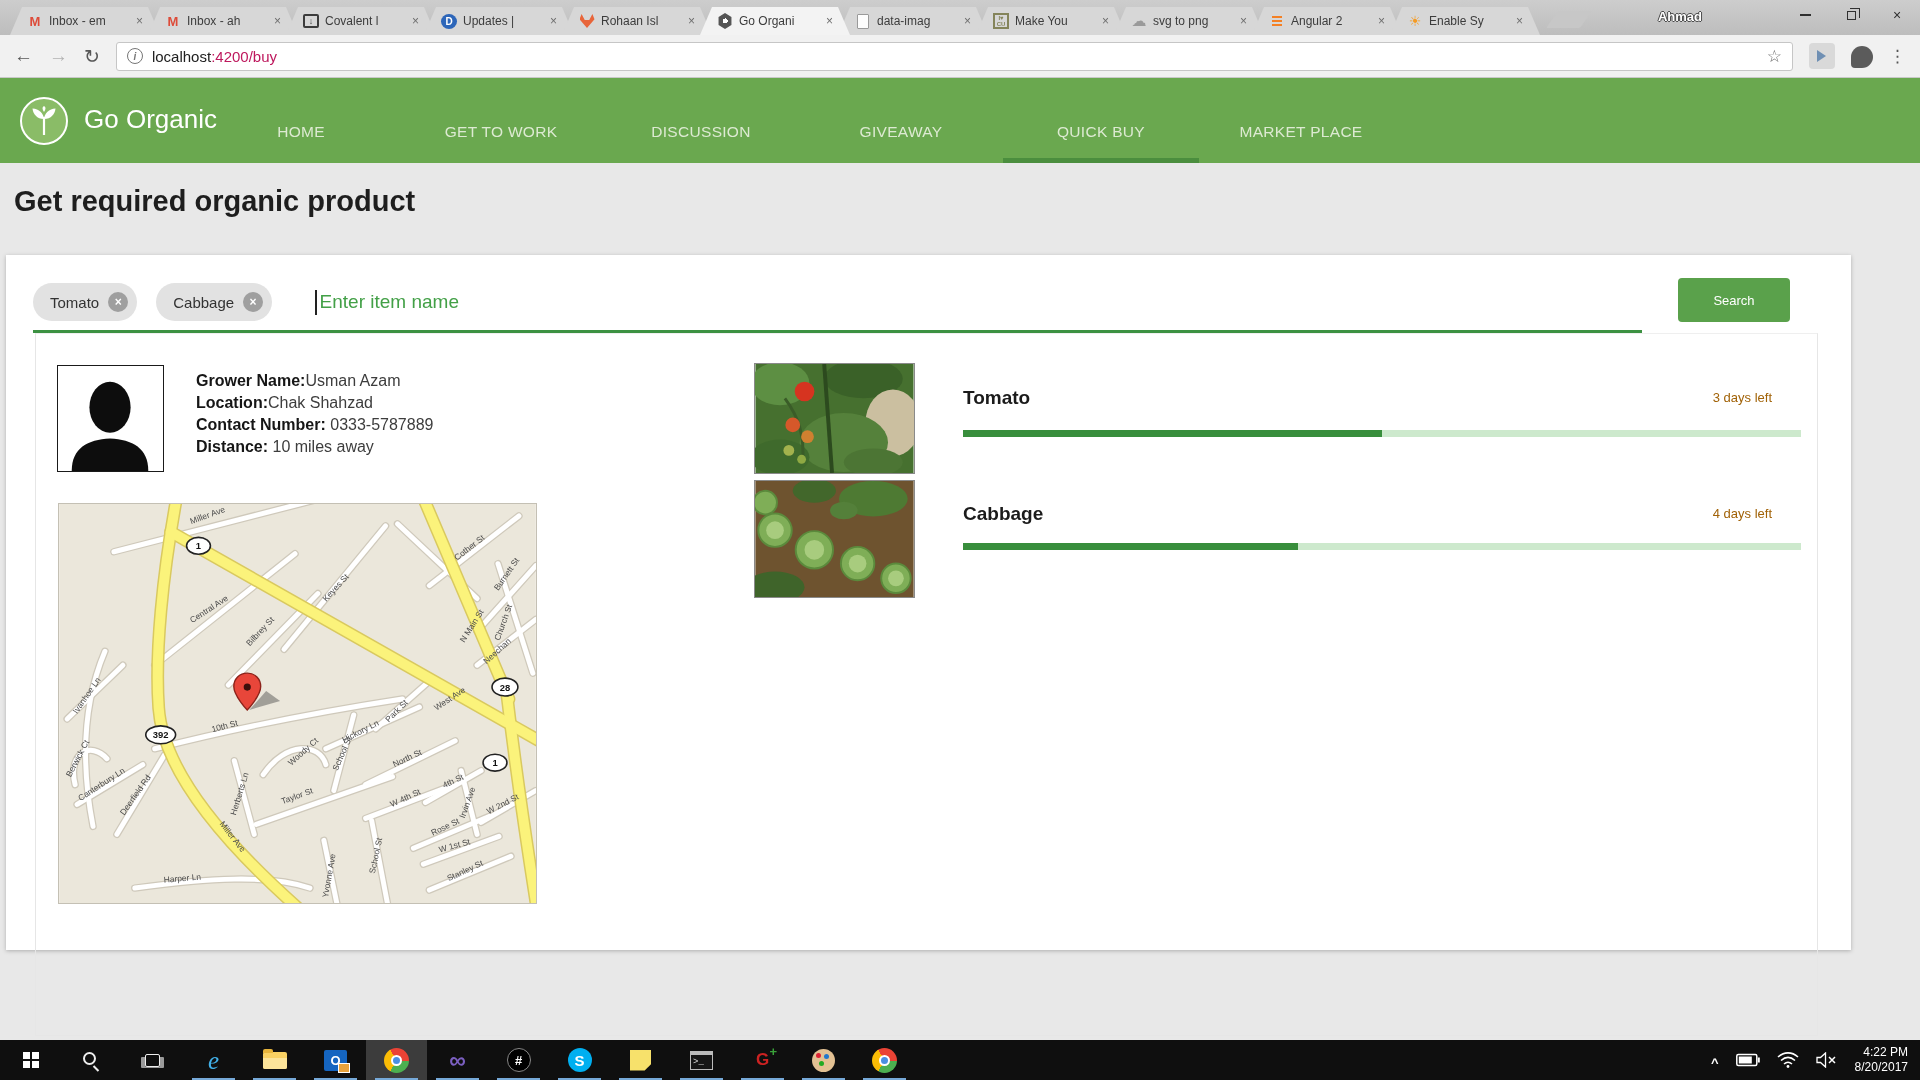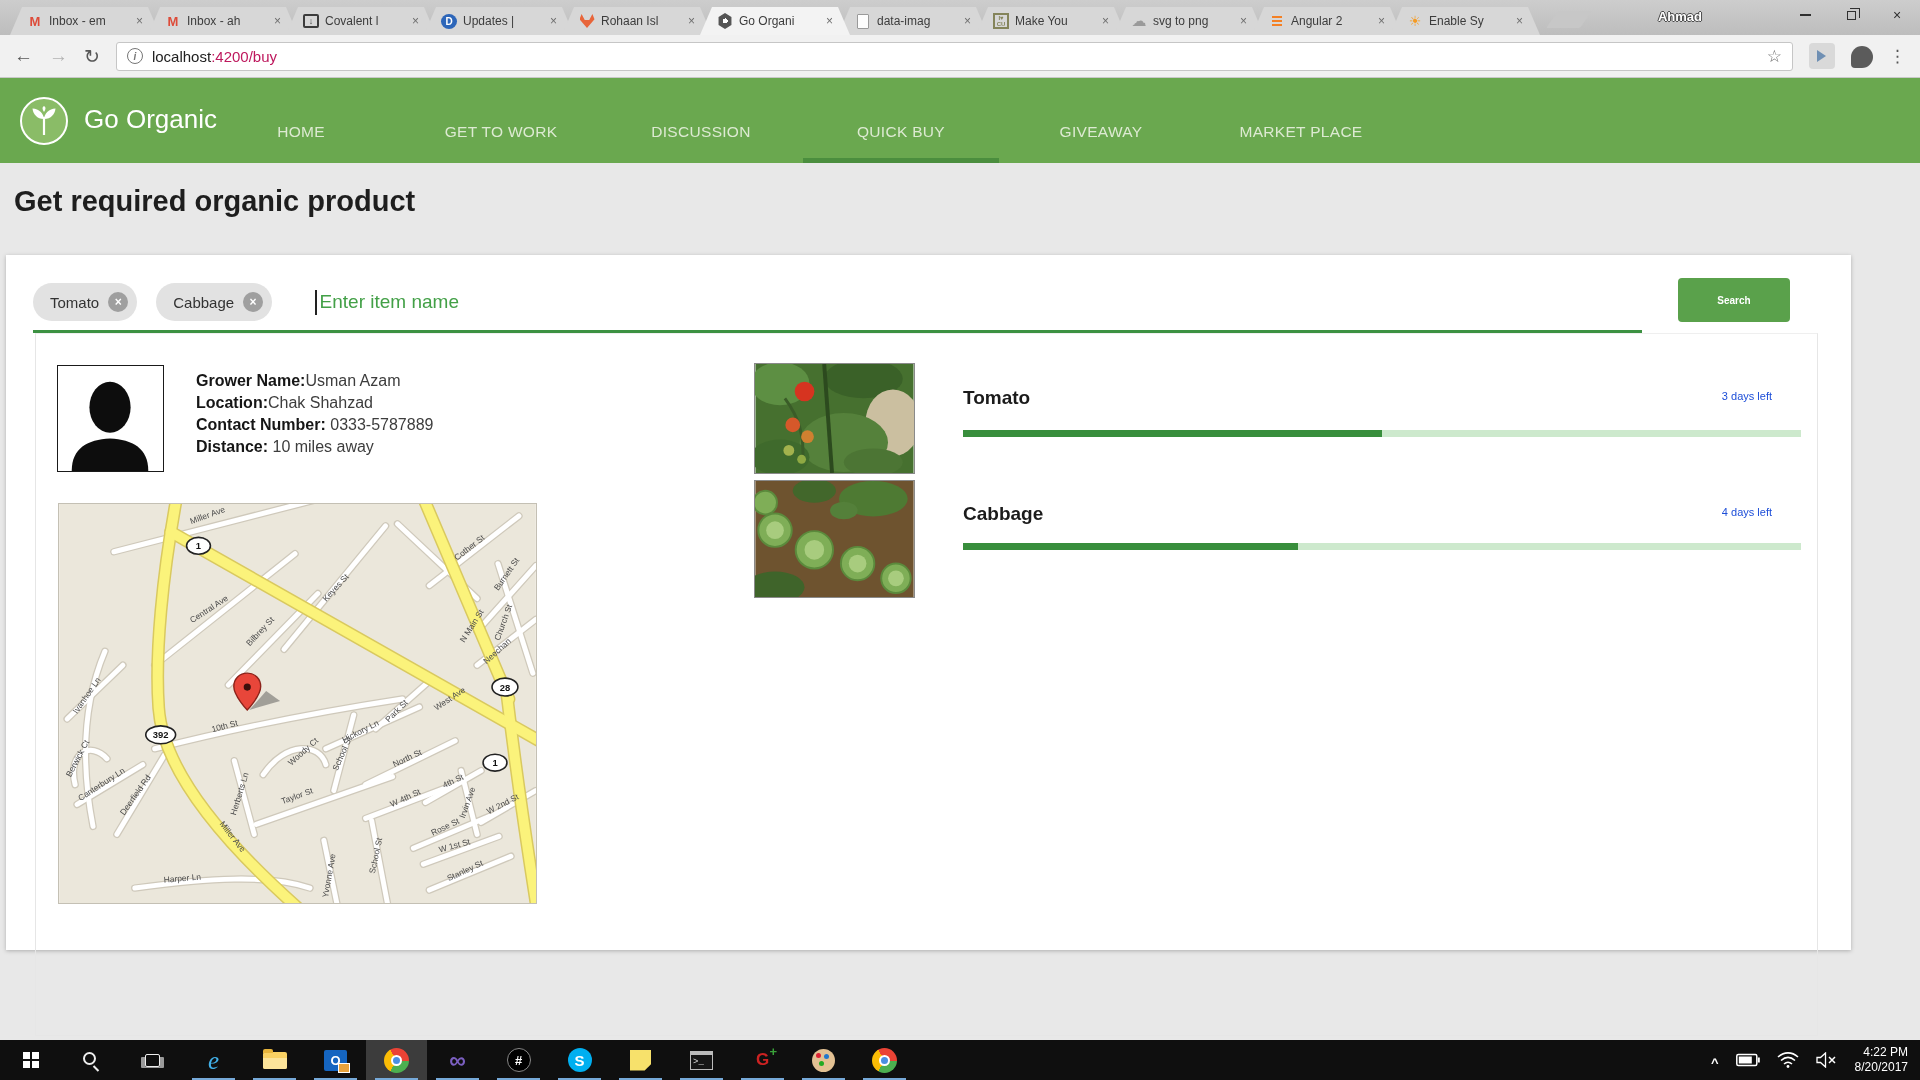--- a/index.html
+++ b/index.html
@@ -72,33 +72,33 @@
           box-shadow:0 1px 4px rgba(0,0,0,.25); }
   .search-row { position:absolute; left:27px; top:28px; display:flex; align-items:center; }
   .chip { height:38px; display:flex; align-items:center; gap:9px; background:#e2e2e2; border-radius:19px;
           padding:0 9px 0 17px; font-size:15px; color:#333; margin-right:19px; }
   .chip-x { width:20px; height:20px; border-radius:50%; background:#9f9f9f; color:#fff; font-size:12px;
             font-weight:bold; display:flex; align-items:center; justify-content:center; }
   .item-input { display:flex; align-items:center; margin-left:24px; }
   .caret { width:1.5px; height:25px; background:#222; margin-right:3px; }
   .ph { color:#43a047; font-size:19px; }
   .search-btn { position:absolute; left:1672px; top:23px; width:112px; height:44px; background:#5aa14b;
-                border:none; border-radius:4px; color:#fff; font-size:10px; font-family:inherit;font-weight:bold; }
+                border:none; border-radius:4px; color:#fff; font-size:13px; font-family:inherit; }
   .input-line { position:absolute; left:27px; top:75px; width:1609px; height:3px; background:#3c9142; }
   .results { position:absolute; left:29px; top:78px; width:1783px; height:703px;
              border:1px solid #e6e6e6; border-top:1px solid #efefef; }
   .avatar { position:absolute; left:21px; top:31px; width:107px; height:107px; border:1px solid #1a1a1a; background:#fff; }
   .grower { position:absolute; left:160px; top:36px; font-size:16px; line-height:22px; color:#3d3d3d; }
   .grower b { color:#161616; }
   .map-box { position:absolute; left:22px; top:169px; width:479px; height:401px; border:1px solid #c4c0b4; }
   .pimg { position:absolute; left:718px; border:1px solid #8a8a8a; }
   .pimg1 { top:29px; width:161px; height:111px; }
   .pimg2 { top:146px; width:161px; height:118px; }
   .ptitle { position:absolute; left:927px; font-size:19px; font-weight:bold; color:#1b1b1b; }
-  .pdays { position:absolute; right:45px; font-size:11px; color:#1d4ed8; }
+  .pdays { position:absolute; right:45px; font-size:13px; color:#a16207; }
   .pbar { position:absolute; left:927px; width:838px; height:7px; background:#cde9cd; }
   .pfill { height:100%; background:#388e3c; }
 
   
   .map-box svg text { font-size:8.5px; fill:#4c4c4c; font-family:"Liberation Sans",sans-serif; }
   .map-box svg .badge-num { font-size:9.5px; font-weight:bold; fill:#111; }
 
   
   .taskbar { position:absolute; left:0; bottom:0; width:1920px; height:40px; background:#0f0f0f;
              display:flex; align-items:stretch; }
@@ -245,22 +245,22 @@
         <path d="M13,13 C6,13 2,8 1.5,2.5 C8,3 12.5,7 13,13 Z" fill="#fff"></path>
         <path d="M13,13 C20,13 24,8 24.5,2.5 C18,3 13.5,7 13,13 Z" fill="#fff"></path>
         <path d="M13,6 C11,3 11,1 13,0 C15,1 15,3 13,6 Z" fill="#fff"></path>
       </svg>
     </div>
     <div class="brand">Go Organic</div>
     <div class="mainnav">
       <div class="nav-item">HOME</div>
       <div class="nav-item">GET TO WORK</div>
       <div class="nav-item">DISCUSSION</div>
+      <div class="nav-item">GIVEAWAY</div>
       <div class="nav-item active">QUICK BUY</div>
-      <div class="nav-item">GIVEAWAY</div>
       <div class="nav-item">MARKET PLACE</div>
     </div>
   </div>
 
   <div class="page">
     <div class="heading">Get required organic product</div>
 
     <div class="card">
       <div class="search-row">
         <span class="chip">

